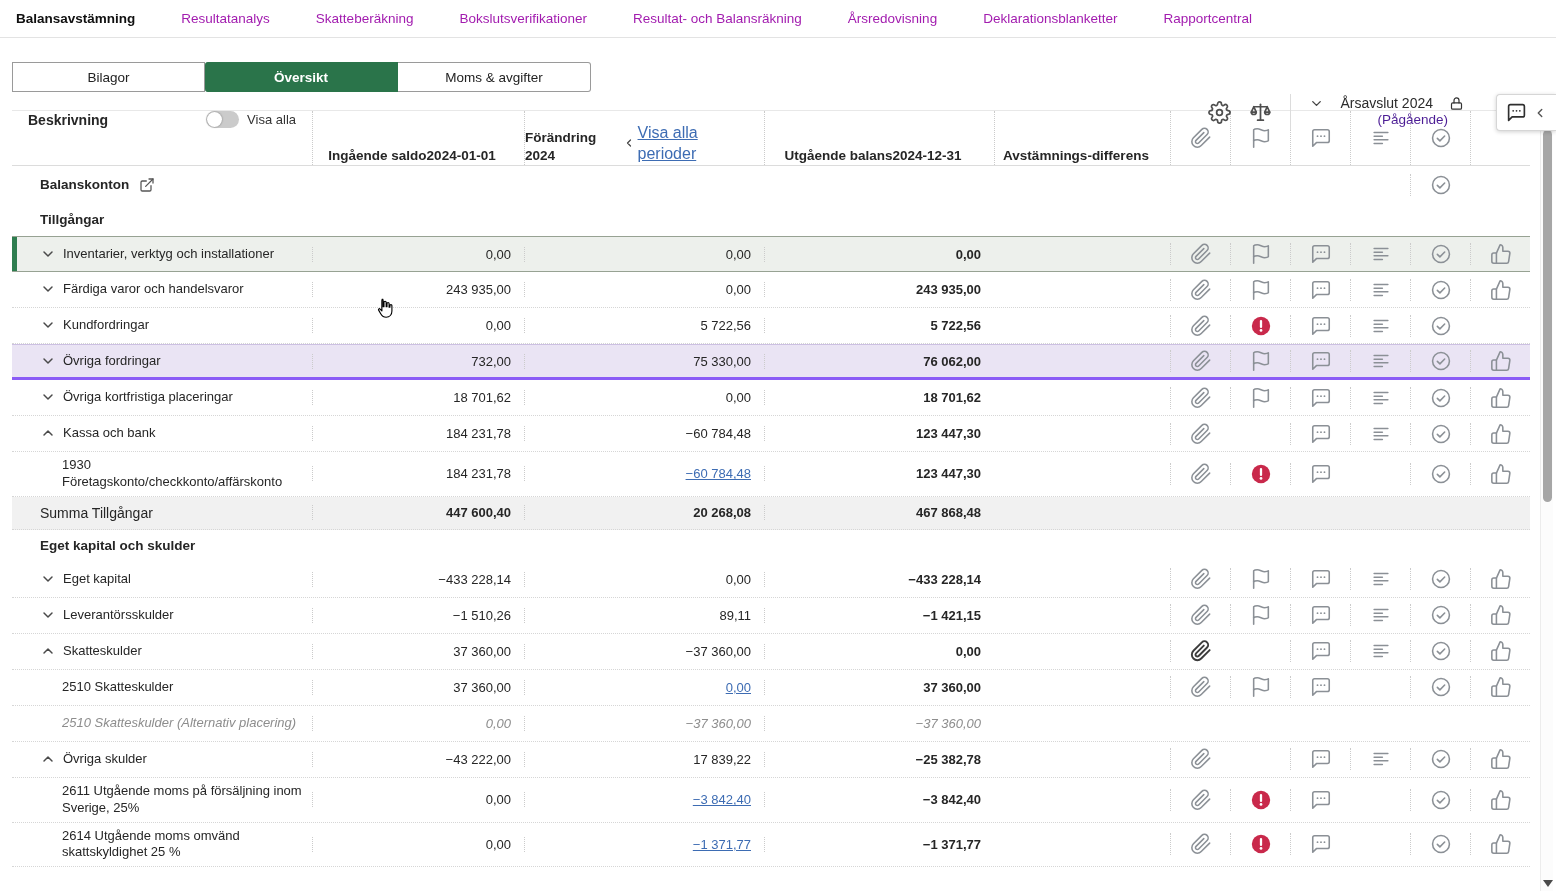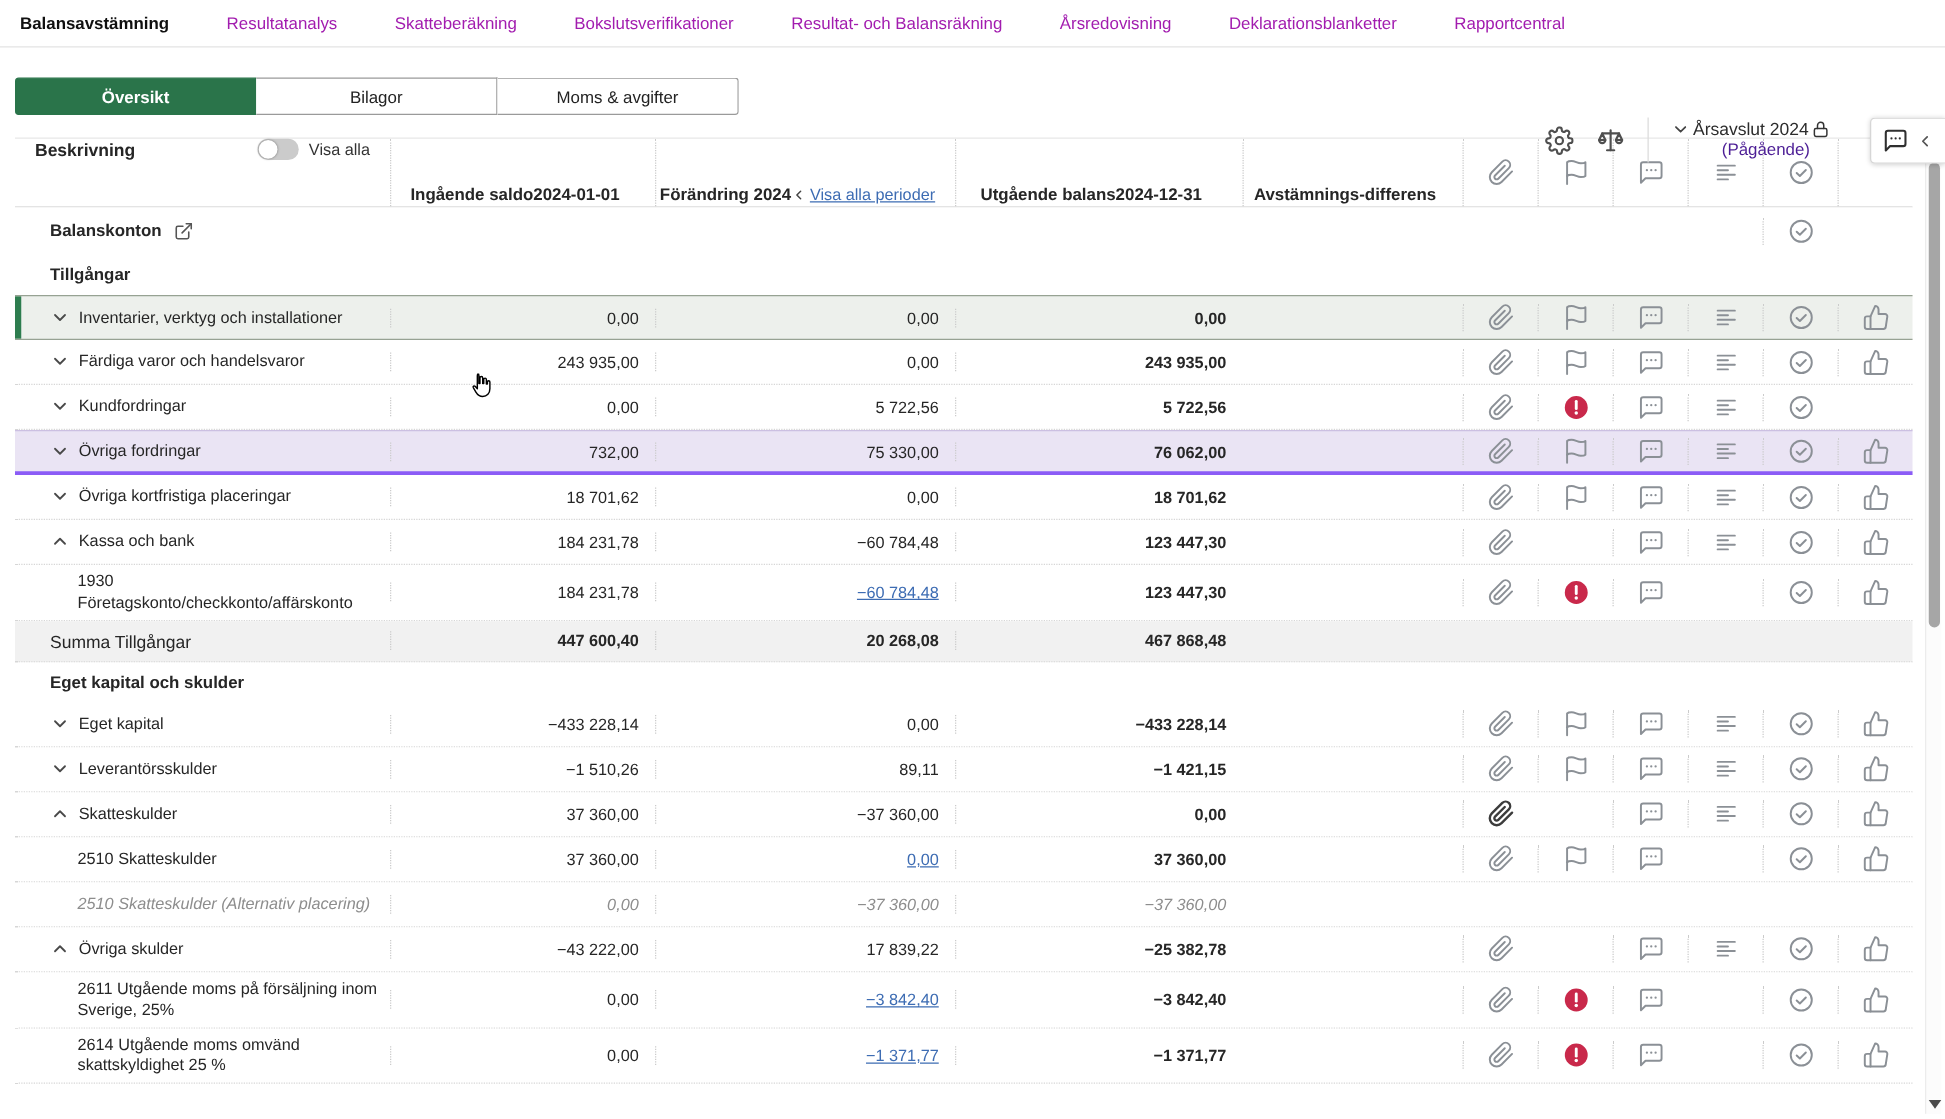--- a/index.html
+++ b/index.html
@@ -24,21 +24,21 @@
        border:1px solid #9a9a9a;background:#fff;color:#222;cursor:pointer}
   .tab + .tab{border-left:none}
   .tab.active{background:#2a744a;border-color:#2a744a;color:#fff;font-weight:bold;border-radius:3px 0 0 3px}
   .tab:last-child{border-radius:0 3px 3px 0}
 
   .tools{position:absolute;top:56px;right:92px;display:flex;align-items:center;gap:18px}
   .tool-ic{width:23px;height:23px;cursor:pointer}
   .tool-ic svg{stroke:#4f4f4f;stroke-width:1.8}
   .tool-divider{width:1px;height:36px;background:#dcdcdc}
   .period{display:flex;flex-direction:column;align-items:flex-end;line-height:1.25;cursor:pointer}
-  .period .line1{display:flex;align-items:center;gap:2px;font-size:14px;color:#2c2c2c}
+  .period .line1{display:flex;align-items:center;gap:16px;font-size:14px;color:#2c2c2c}
   .period .line1 .pchev{width:15px;height:15px}
   .period .line1 .pchev svg{stroke:#444;stroke-width:2.2}
   .period .lock{width:15px;height:15px}
   .period .lock svg{stroke:#333;stroke-width:1.9}
   .period .line2{font-size:13.5px;color:#4c1d95;margin-right:16px}
 
   .chat-handle{position:absolute;top:56px;right:0;width:60px;height:37px;background:#fff;
     border:1px solid #d6d6d6;border-right:none;border-radius:4px 0 0 4px;
     box-shadow:0 1px 4px rgba(0,0,0,.18);display:flex;align-items:center;justify-content:center;gap:6px;z-index:30;cursor:pointer}
   .chat-handle .cicon{width:21px;height:21px}
@@ -60,21 +60,21 @@
   .thead{display:flex;height:56px;border-top:1px solid #e8e8e8;border-bottom:1px solid #dcdcdc;font-weight:bold;font-size:13.5px}
   .thead .cell{display:flex;flex-direction:row;justify-content:center;align-items:flex-end;padding-right:13px;line-height:1.35}
   .thead .cell.desc{flex-direction:row;align-items:flex-start;justify-content:space-between;padding:0 16px 0 16px;font-size:14px}
   .thead .cell.ic{align-items:center;justify-content:center;padding:0}
   .toggle-wrap{display:flex;align-items:center;gap:8px;font-weight:normal;font-size:13px;color:#333;cursor:pointer}
   .toggle{width:33px;height:17px;border-radius:9px;background:#cbcbcb;position:relative;display:inline-block}
   .knob{position:absolute;left:1px;top:1px;width:15px;height:15px;border-radius:50%;background:#fff;box-shadow:0 0 2px rgba(0,0,0,.45)}
   .hlink{display:flex;align-items:center;gap:3px;font-weight:normal;margin-top:2px;cursor:pointer}
   .hlink .lchev{width:12px;height:12px}
   .hlink .lchev svg{stroke:#444;stroke-width:2.4}
-  .hlink .ltxt{color:#3d6cb3;text-decoration:underline;font-size:13px}
+  .hlink .ltxt{color:#3d6cb3;text-decoration:underline;font-size:16px}
   .hicon{width:22px;height:22px;cursor:pointer}
 
   .row{display:flex;align-items:center;min-height:36px;border-bottom:1px dotted #d6d6d6;font-size:13px;background:#fff}
   .row.group{min-height:38px;border-bottom:none}
   .row.section{min-height:32px;border-bottom:none}
   .row.sum{min-height:33px;background:#f1f1f1}
   .row.hl-green{background:#edf0ec;border-top:1px solid #97a293;border-bottom:1px solid #97a293;box-shadow:inset 5px 0 0 #2e7d4f}
   .row.hl-purple{background:#eae4f4;border-top:1px solid #ccc0e2;border-bottom:3px solid #8b5cf6}
 
   .row .cell{display:flex;align-items:center}
@@ -116,22 +116,22 @@
   <span class="item">Skatteberäkning</span>
   <span class="item">Bokslutsverifikationer</span>
   <span class="item">Resultat- och Balansräkning</span>
   <span class="item">Årsredovisning</span>
   <span class="item">Deklarationsblanketter</span>
   <span class="item">Rapportcentral</span>
 </nav>
 
 <div class="toolbar">
   <div class="tabs">
+    <div class="tab">Bilagor</div>
     <div class="tab active">Översikt</div>
-    <div class="tab">Bilagor</div>
     <div class="tab">Moms &amp; avgifter</div>
   </div>
 
   <div class="tools">
     <span class="tool-ic" data-icon="gear">
         <svg viewBox="0 0 24 24">
           <circle cx="12" cy="12" r="3"></circle>
           <path d="M19.4 15a1.65 1.65 0 0 0 .33 1.82l.06.06a2 2 0 0 1 0 2.83 2 2 0 0 1-2.83 0l-.06-.06a1.65 1.65 0 0 0-1.82-.33 1.65 1.65 0 0 0-1 1.51V21a2 2 0 0 1-2 2 2 2 0 0 1-2-2v-.09A1.65 1.65 0 0 0 9 19.4a1.65 1.65 0 0 0-1.82.33l-.06.06a2 2 0 0 1-2.83 0 2 2 0 0 1 0-2.83l.06-.06a1.65 1.65 0 0 0 .33-1.82 1.65 1.65 0 0 0-1.51-1H3a2 2 0 0 1-2-2 2 2 0 0 1 2-2h.09A1.65 1.65 0 0 0 4.6 9a1.65 1.65 0 0 0-.33-1.82l-.06-.06a2 2 0 0 1 0-2.83 2 2 0 0 1 2.83 0l.06.06a1.65 1.65 0 0 0 1.82.33H9a1.65 1.65 0 0 0 1-1.51V3a2 2 0 0 1 2-2 2 2 0 0 1 2 2v.09a1.65 1.65 0 0 0 1 1.51 1.65 1.65 0 0 0 1.82-.33l.06-.06a2 2 0 0 1 2.83 0 2 2 0 0 1 0 2.83l-.06.06a1.65 1.65 0 0 0-.33 1.82V9a1.65 1.65 0 0 0 1.51 1H21a2 2 0 0 1 2 2 2 2 0 0 1-2 2h-.09a1.65 1.65 0 0 0-1.51 1z"></path>
         </svg>
       </span>

